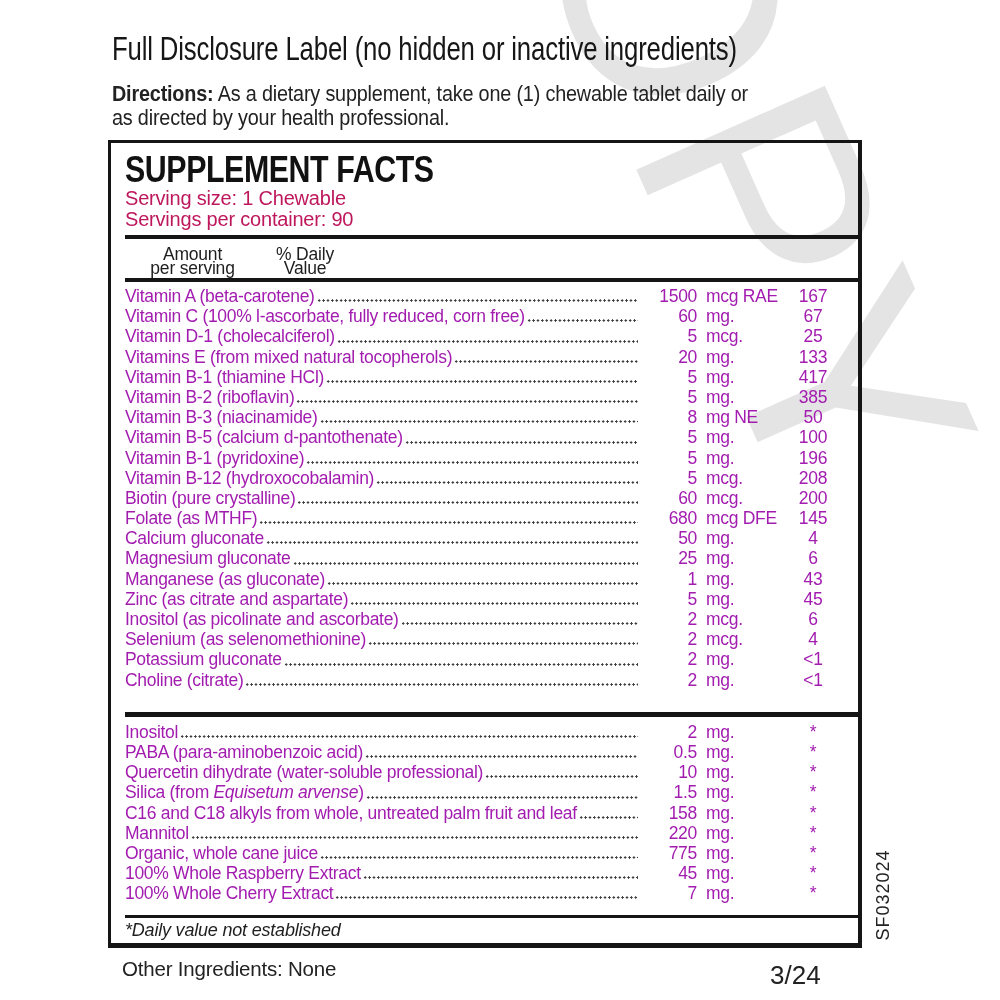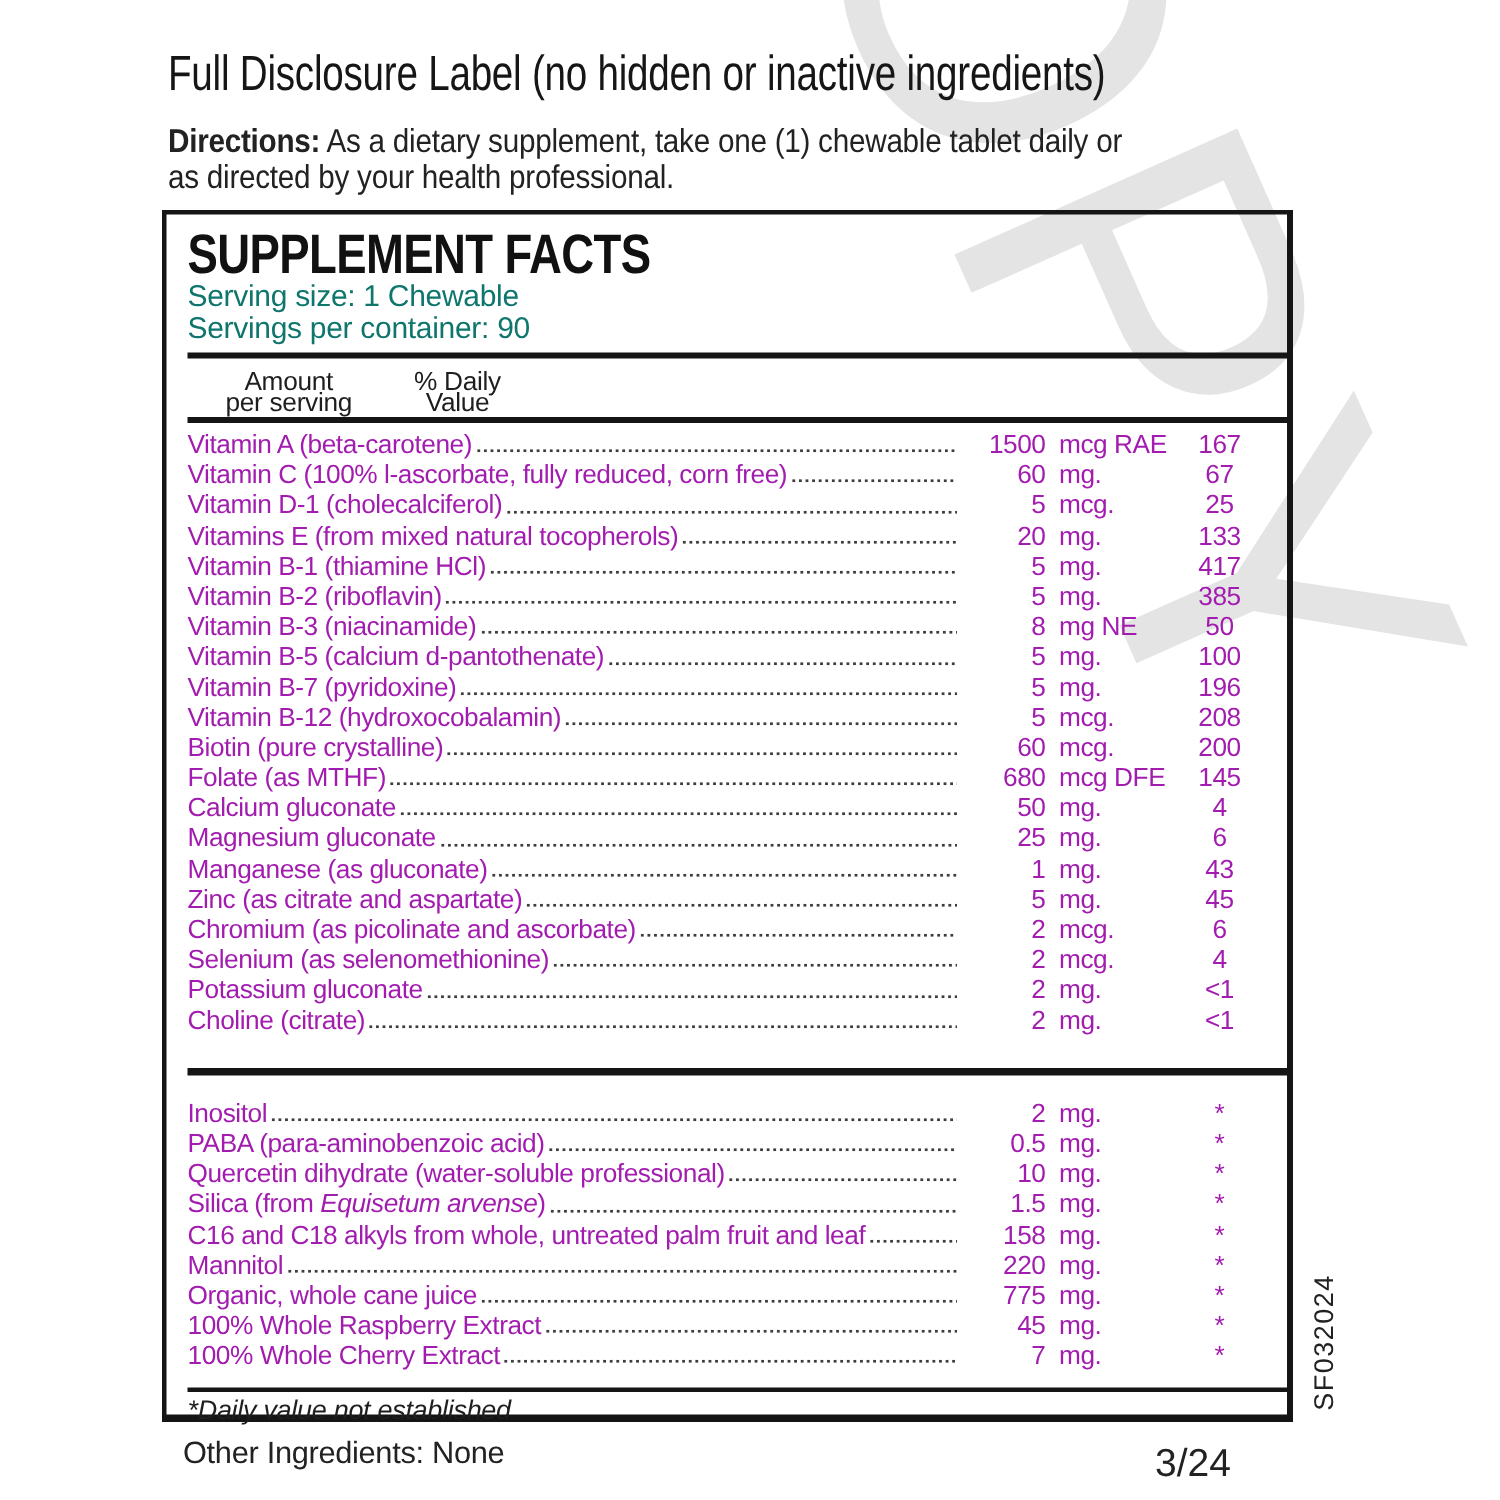--- a/index.html
+++ b/index.html
@@ -29,36 +29,36 @@
   .panel{
     position:absolute;left:108px;top:140px;width:754px;height:808px;
     box-sizing:border-box;background:transparent;
     border:3px solid #151515;border-right-width:4px;border-bottom-width:5px;
     padding:11px 0 0 14px;z-index:1;
   }
   .sf-title{
     font-size:37px;font-weight:bold;line-height:31px;letter-spacing:-0.5px;
     transform:scaleX(0.82);transform-origin:0 0;white-space:nowrap;color:#111;
   }
-  .sf-line{font-size:20px;line-height:21px;letter-spacing:-0.2px;color:#0f766e;}
+  .sf-line{font-size:20px;line-height:21px;letter-spacing:-0.2px;color:#be185d;}
   .sf-line.first{margin-top:3px;}
   .rule{background:#151515;}
   .rule-a{height:4px;margin-top:5px;}
   .rule-b{height:4px;margin-top:0;}
   .rule-mid{height:5px;margin-top:22px;}
   .rule-thin{height:2.5px;margin-top:12px;}
   .cols-header{
     display:flex;align-items:flex-end;margin-top:2px;height:34px;
     padding-bottom:3px;font-size:17.5px;line-height:13.5px;letter-spacing:-0.2px;
   }
   .col-nutrients{flex:1;font-size:21px;line-height:21px;}
   .col-amount{width:135px;text-align:center;flex-shrink:0;}
   .col-dv{width:90px;text-align:center;flex-shrink:0;}
   .rows{margin-top:4px;font-size:17.5px;letter-spacing:-0.3px;color:#a21caf;}
-  #rows-other{margin-top:15px;}
+  #rows-other{margin-top:5px;}
   .row{display:flex;height:20.2px;line-height:20.2px;}
   .row .name{white-space:nowrap;flex-shrink:0;}
   .row .name .it{font-style:italic;}
   .dots{flex:1;position:relative;margin:0 3px 0 2px;min-width:6px;}
   .dots::after{
     content:"";position:absolute;left:0;right:0;bottom:4px;height:3px;
     background-image:radial-gradient(circle, #3d3d3d 1px, rgba(0,0,0,0) 1.2px);
     background-size:4.4px 3px;background-repeat:repeat-x;background-position:left bottom;
   }
   .amt{width:56px;text-align:right;white-space:nowrap;flex-shrink:0;}
@@ -152,21 +152,21 @@
         <span class="dv">50</span>
       </div>
       <div class="row">
         <span class="name">Vitamin B-5 (calcium d-pantothenate)</span>
         <span class="dots"></span>
         <span class="amt">5</span>
         <span class="unit">mg.</span>
         <span class="dv">100</span>
       </div>
       <div class="row">
-        <span class="name">Vitamin B-7 (pyridoxine)</span>
+        <span class="name">Vitamin B-1 (pyridoxine)</span>
         <span class="dots"></span>
         <span class="amt">5</span>
         <span class="unit">mg.</span>
         <span class="dv">196</span>
       </div>
       <div class="row">
         <span class="name">Vitamin B-12 (hydroxocobalamin)</span>
         <span class="dots"></span>
         <span class="amt">5</span>
         <span class="unit">mcg.</span>
@@ -208,21 +208,21 @@
         <span class="dv">43</span>
       </div>
       <div class="row">
         <span class="name">Zinc (as citrate and aspartate)</span>
         <span class="dots"></span>
         <span class="amt">5</span>
         <span class="unit">mg.</span>
         <span class="dv">45</span>
       </div>
       <div class="row">
-        <span class="name">Chromium (as picolinate and ascorbate)</span>
+        <span class="name">Inositol (as picolinate and ascorbate)</span>
         <span class="dots"></span>
         <span class="amt">2</span>
         <span class="unit">mcg.</span>
         <span class="dv">6</span>
       </div>
       <div class="row">
         <span class="name">Selenium (as selenomethionine)</span>
         <span class="dots"></span>
         <span class="amt">2</span>
         <span class="unit">mcg.</span>

